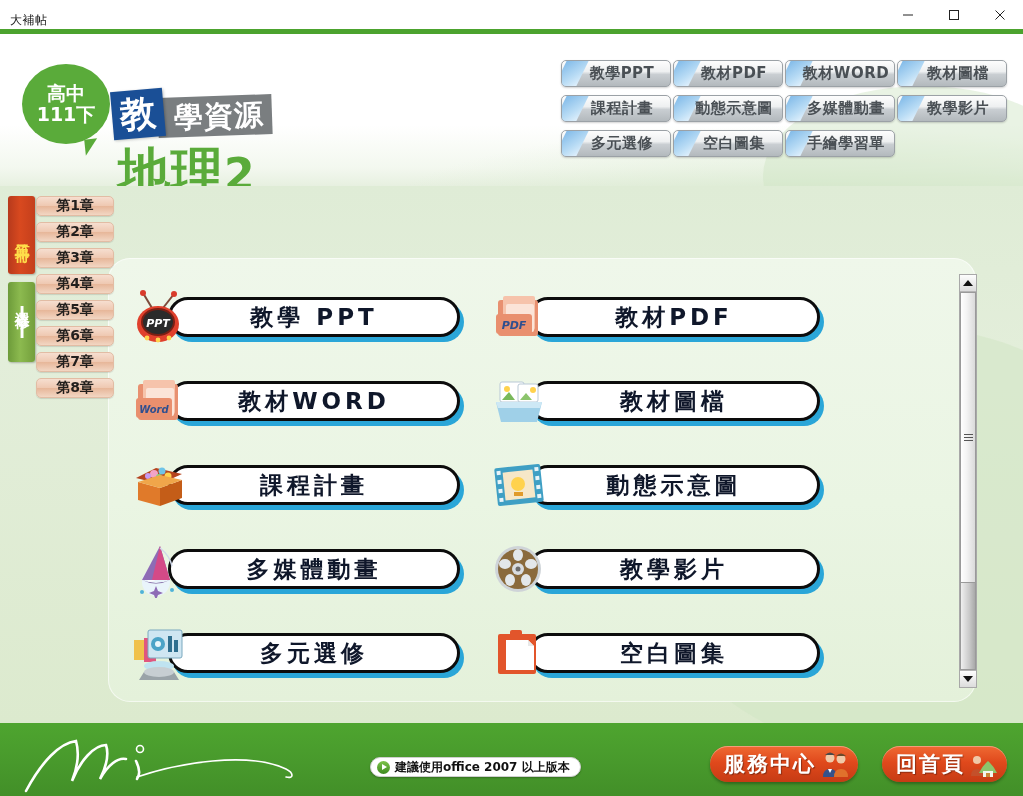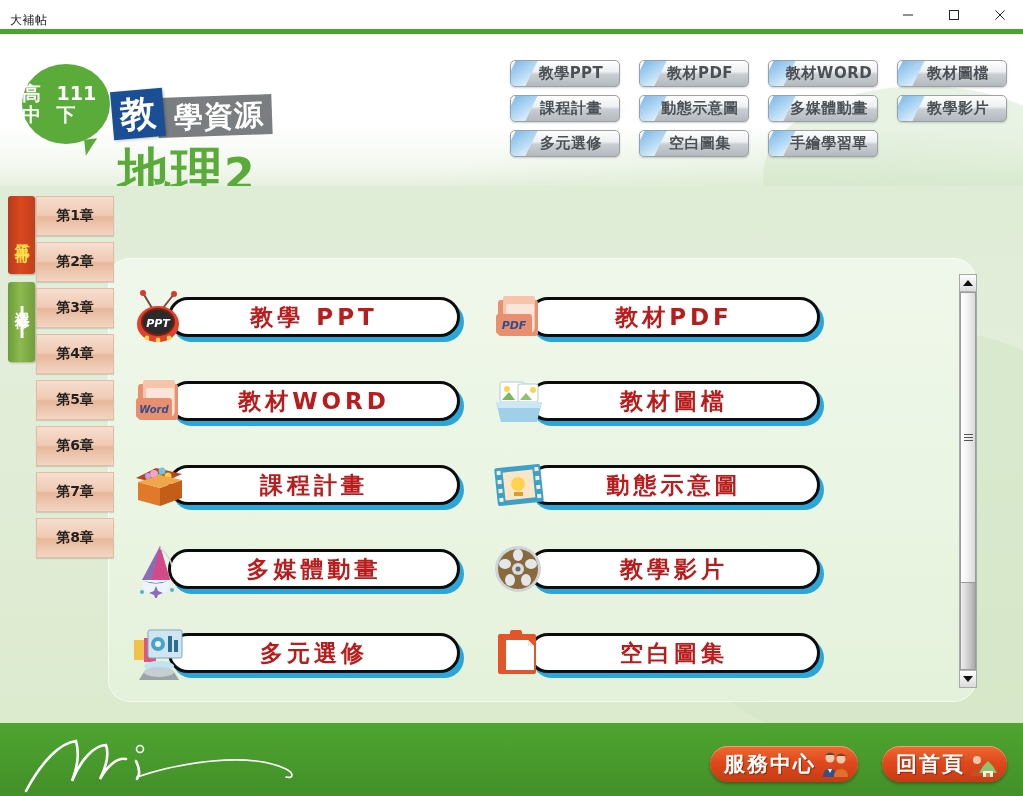--- a/index.html
+++ b/index.html
@@ -39,21 +39,21 @@
     overflow: hidden;
   }
   .header::after {
     content:""; position:absolute; right:-60px; bottom:-80px; width:320px; height:180px;
     border-radius:50%; background: rgba(206,228,195,.45);
   }
 
   .bubble {
     position: absolute; left: 22px; top: 30px; width: 88px; height: 80px;
     border-radius: 50%; background: #5aab3a; color: #fff;
-    display: flex; flex-direction: row; align-items: center; justify-content: center;
+    display: flex; flex-direction: column; align-items: center; justify-content: center;
     line-height: 1.12; z-index: 3;
   }
   .bubble::after {
     content:""; position:absolute; right: 12px; bottom: -11px;
     border-left: 13px solid #5aab3a;
     border-bottom: 16px solid transparent;
     border-top: 0 solid transparent;
     transform: rotate(-6deg);
   }
   .bubble span { font-size: 19px; font-weight: 700; }
@@ -78,21 +78,21 @@
     position: absolute; left: 118px; top: 112px; z-index: 3;
     color: #5aab3a; font-size: 52px; font-weight: 700; line-height: 1;
     letter-spacing: 1px;
   }
   .subject .num { font-size: 44px; }
 
   
   .quickgrid {
     position: absolute; right: 16px; top: 26px; z-index: 5;
     display: grid; grid-template-columns: repeat(4, 110px);
-    gap: 8px 19px;
+    gap: 8px 2px;
   }
   .qbtn {
     position: relative; height: 27px; border-radius: 5px;
     background: linear-gradient(180deg,#fdfdfd 0%, #eef0f1 42%, #c9ced2 54%, #b3b9bd 100%);
     border: 1px solid #9ba1a6;
     display: flex; align-items: center; justify-content: center;
     font-size: 15px; color: #4a5055; font-weight: 700; letter-spacing: .5px;
     box-shadow: 0 1px 2px rgba(0,0,0,.18);
     overflow: hidden;
   }
@@ -134,22 +134,22 @@
     background: linear-gradient(90deg,#b73a1c 0%, #d8491f 45%, #c43f1c 100%);
     color: #ffdf4a;
   }
   .vtab.green {
     top: 96px; height: 80px;
     background: linear-gradient(90deg,#6d9b3a 0%, #8cba4f 45%, #739f3c 100%);
     color: #ffffff;
   }
   .chaps { position: absolute; left: 36px; top: 10px; }
   .chap {
-    width: 78px; height: 40px; margin-bottom: 6px;
-    border-radius: 0;
+    width: 78px; height: 20px; margin-bottom: 6px;
+    border-radius: 5px;
     background: linear-gradient(180deg,#f6ded0 0%, #efc9b2 48%, #e7b79a 52%, #f2d6c3 100%);
     border: 1px solid #e2bca4;
     display: flex; align-items: center; justify-content: center;
     font-size: 14px; font-weight: 700; color: #221f1d;
     box-shadow: 0 1px 1px rgba(0,0,0,.12);
   }
 
   
   .panel {
     position: absolute; left: 108px; top: 72px; width: 868px; height: 444px;
@@ -161,21 +161,21 @@
   .menu-grid {
     position: absolute; left: 130px; top: 280px; width: 720px; z-index: 3;
     display: grid; grid-template-columns: 330px 330px; gap: 10px 30px;
   }
   .mitem { position: relative; height: 74px; display: flex; align-items: center; }
   .mpill {
     position: relative; margin-left: 38px; flex: 1; height: 40px;
     border-radius: 22px; background: #ffffff;
     border: 3px solid #0c0c0c;
     display: flex; align-items: center; justify-content: center;
-    font-size: 23px; font-weight: 700; color: #b91c1c; letter-spacing: 4px;
+    font-size: 23px; font-weight: 700; color: #0f172a; letter-spacing: 4px;
     box-shadow: 4px 5px 0 0 #2aa6d8;
     z-index: 2;
   }
   .micon {
     position: absolute; left: 0; top: 50%; transform: translateY(-50%);
     width: 58px; height: 58px; z-index: 3; font-style: italic;
   }
   .micon svg { display: block; width: 58px; height: 58px; }
 
   
@@ -542,20 +542,26 @@
     <div class="nani">
       <svg width="300" height="70" viewBox="0 0 300 70">
         <path d="M8 66 C24 36 42 18 58 16 C62 30 58 46 54 56 C62 36 76 20 88 20 C92 32 86 46 82 54 C90 40 100 32 108 34" stroke="#ffffff" stroke-width="2.6" fill="none" stroke-linecap="round"></path>
         <path d="M118 36 C122 44 122 50 119 54" stroke="#ffffff" stroke-width="2.6" fill="none" stroke-linecap="round"></path>
         <circle cx="122" cy="24" r="3.5" fill="none" stroke="#ffffff" stroke-width="1.6"></circle>
         <path d="M119 52 C160 38 230 26 268 44 C276 48 276 54 268 52" stroke="#ffffff" stroke-width="1.6" fill="none" stroke-linecap="round"></path>
       </svg>
     </div>
   </div>
 
+  <div class="office-note">
+    <span class="play-dot">
+        <i></i>
+      </span>
+    <span>建議使用office 2007 以上版本</span>
+  </div>
 
   <div class="fbtns">
 
     <div class="fbtn">
       <span class="lbl">服務中心</span>
       <svg class="fico" viewBox="0 0 30 30">
         <circle cx="10" cy="9" r="4.5" fill="#f0c9a8"></circle>
         <path d="M3 28 q0-8 7-8 q7 0 7 8 z" fill="#35518a"></path>
         <path d="M8 20 l2 4 l2-4" fill="#ffffff"></path>
         <circle cx="21" cy="10" r="4.5" fill="#f0c9a8"></circle>

